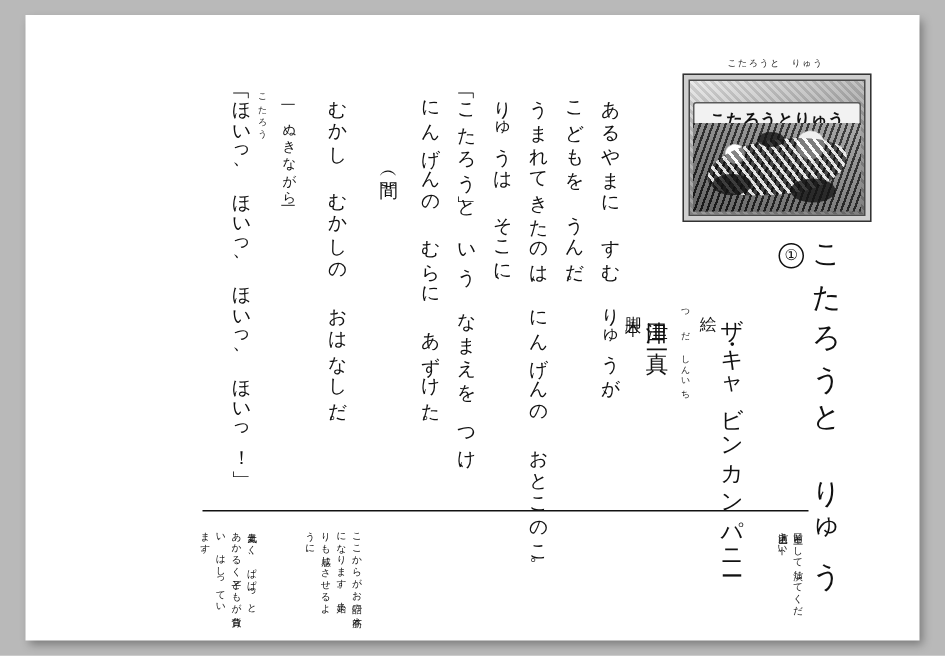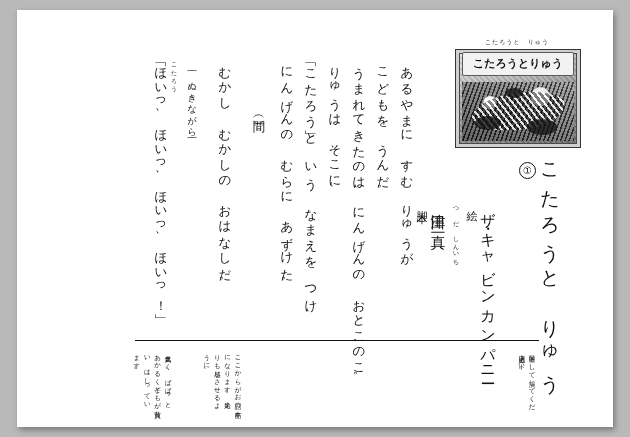--- a/index.html
+++ b/index.html
@@ -51,21 +51,21 @@
     position: absolute;
     left: 3px; top: 3px; right: 3px; bottom: 3px;
     border: 1px solid #4a4a4a;
     background:
       repeating-linear-gradient(45deg, rgba(0,0,0,0.10) 0 2px, rgba(255,255,255,0.10) 2px 4px),
       linear-gradient(160deg,#e9e9e9 0%,#9a9a9a 55%,#6f6f6f 100%);
   }
   .cover-title {
     position: absolute;
     left: 6px;
-    top: 2px;
+    top: 18px;
     right: 6px;
     height: 22px;
     background: #f2f2f2;
     border: 1px solid #5a5a5a;
     border-radius: 2px;
     font-size: 11px;
     line-height: 22px;
     text-align: center;
     letter-spacing: 0px;
     color: #111;

